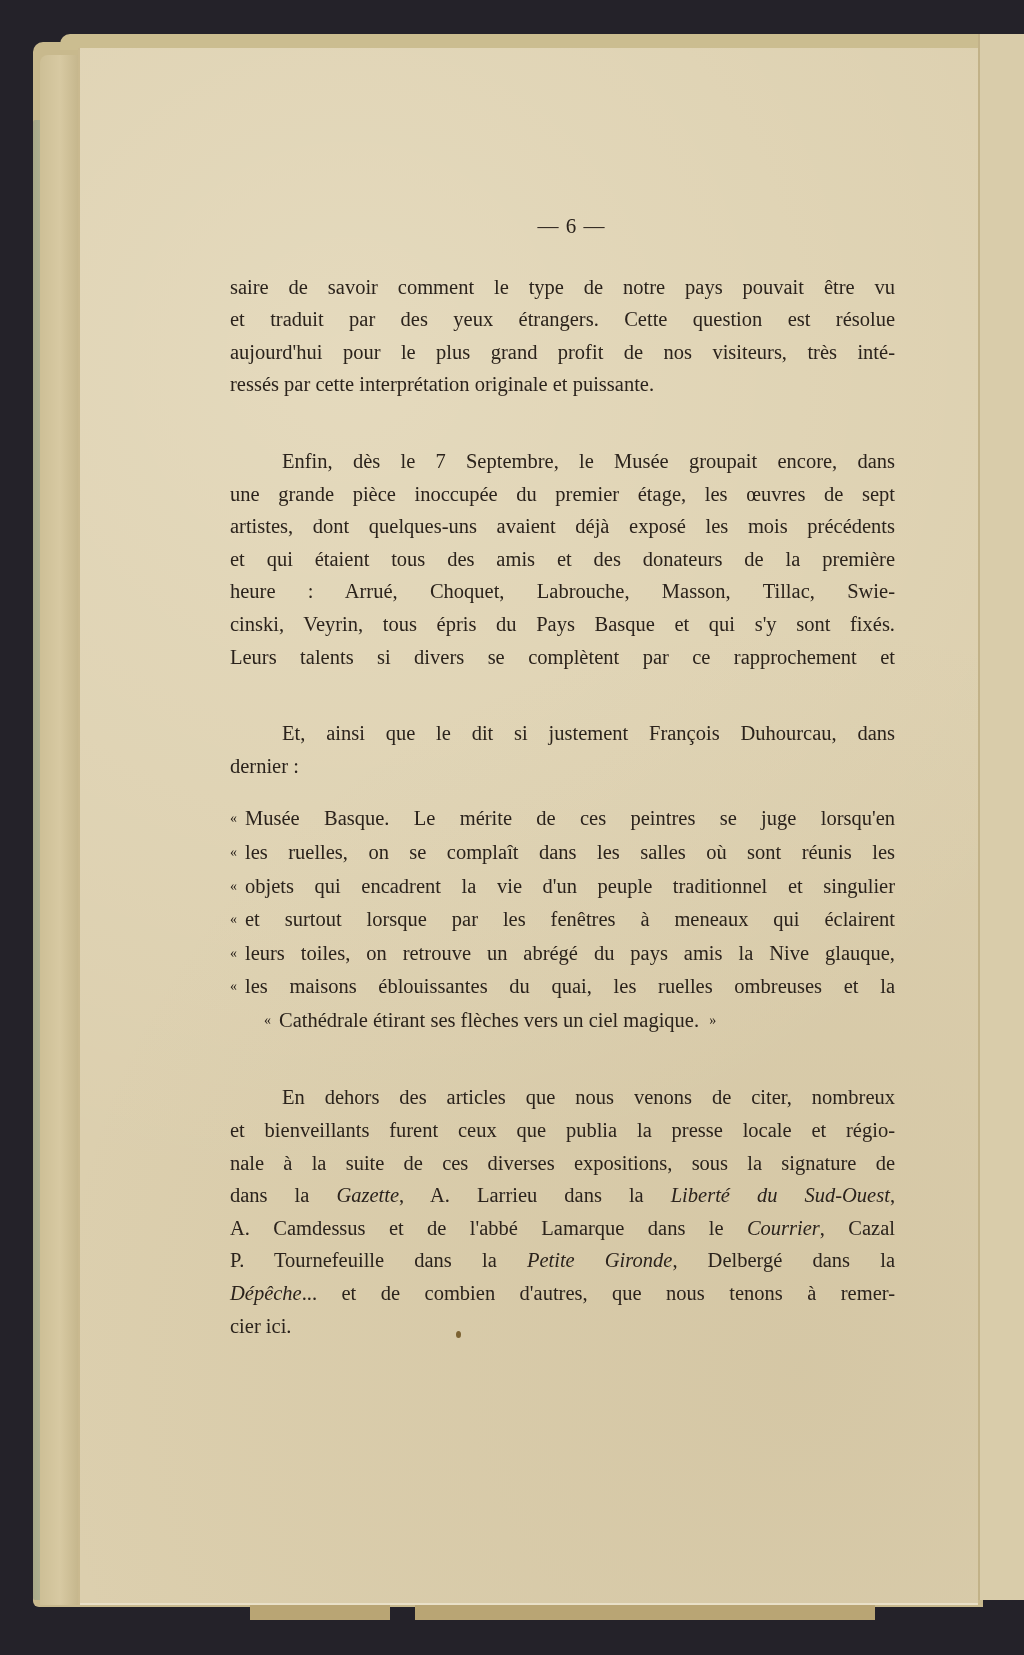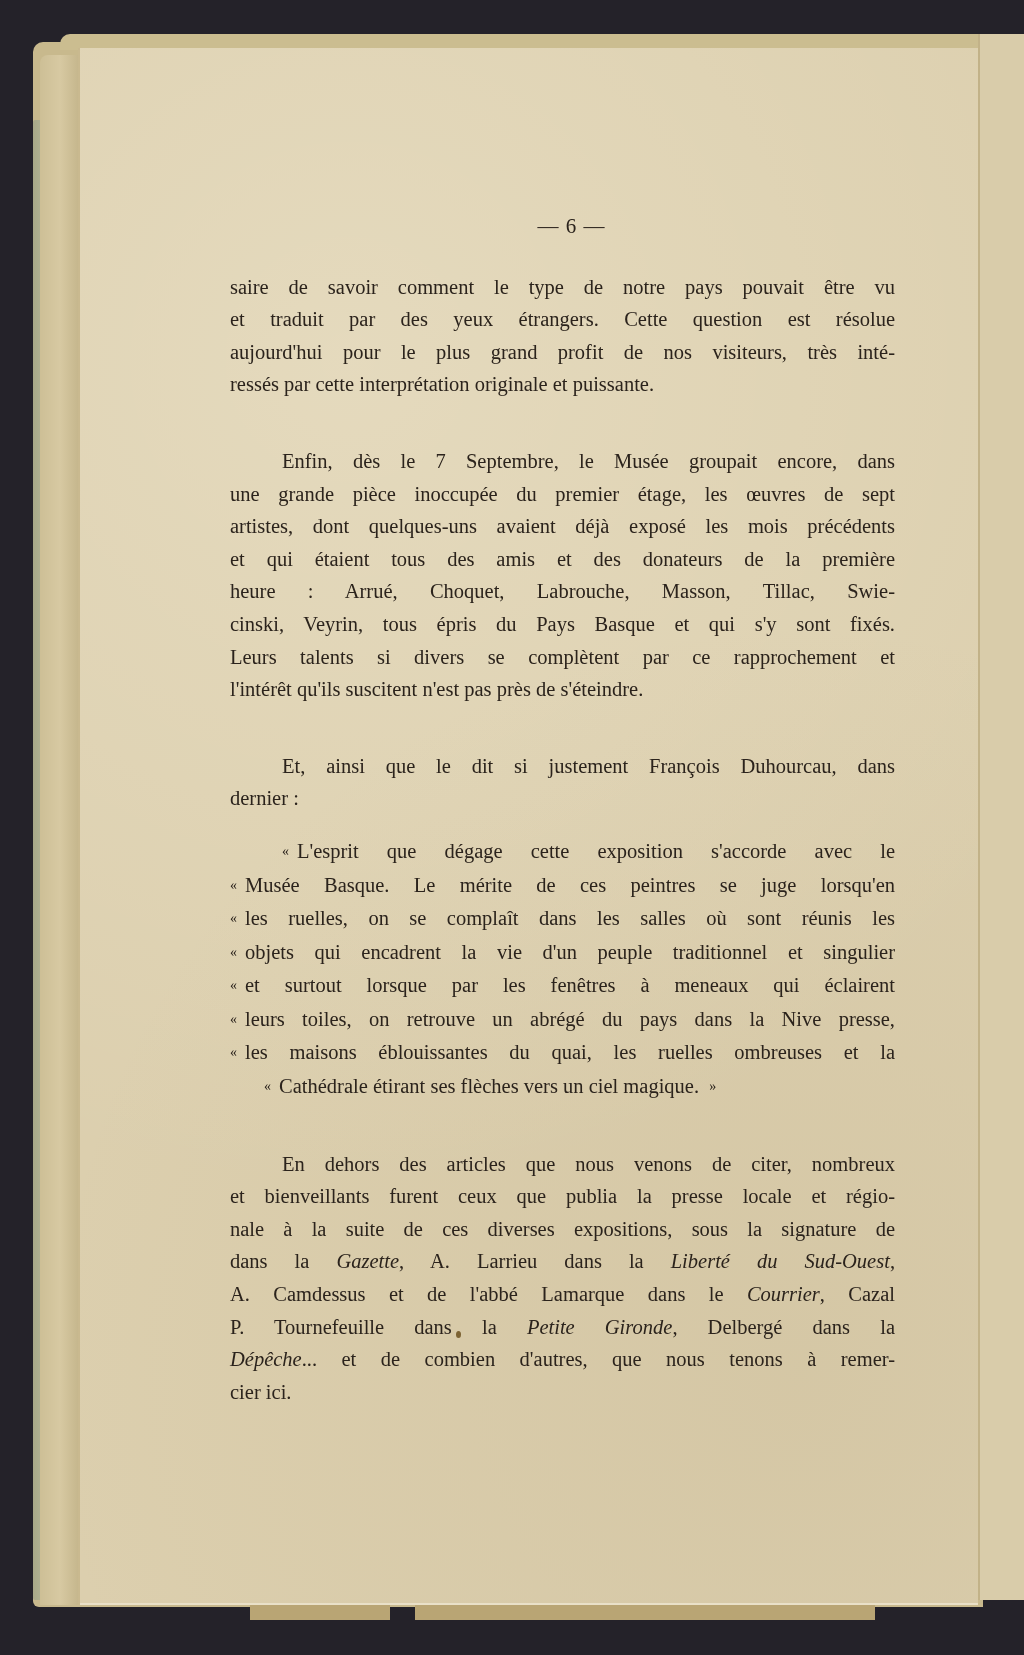--- a/index.html
+++ b/index.html
@@ -93,35 +93,33 @@
   </p>
 
   <p>
     <span class="line ind">Enfin, dès le 7 Septembre, le Musée groupait encore, dans</span>
     <span class="line">une grande pièce inoccupée du premier étage, les œuvres de sept</span>
     <span class="line">artistes, dont quelques-uns avaient déjà exposé les mois précédents</span>
     <span class="line">et qui étaient tous des amis et des donateurs de la première</span>
     <span class="line">heure : Arrué, Choquet, Labrouche, Masson, Tillac, Swie-</span>
     <span class="line">cinski, Veyrin, tous épris du Pays Basque et qui s'y sont fixés.</span>
     <span class="line">Leurs talents si divers se complètent par ce rapprochement et</span>
-    <span class="line last">l'intérêt qu'ils suscitent n'est pas près de s'éteindre.</span>
   </p>
 
   <p>
     <span class="line ind">Et, ainsi que le dit si justement François Duhourcau, dans</span>
     <span class="line last">dernier :</span>
   </p>
 
   <div class="quote">
-    <span class="ql first"><span class="qmark">«</span><span>L'esprit que dégage cette exposition s'accorde avec le</span></span>
     <span class="ql"><span class="qmark">«</span><span>Musée Basque. Le mérite de ces peintres se juge lorsqu'en</span></span>
     <span class="ql"><span class="qmark">«</span><span>les ruelles, on se complaît dans les salles où sont réunis les</span></span>
     <span class="ql"><span class="qmark">«</span><span>objets qui encadrent la vie d'un peuple traditionnel et singulier</span></span>
     <span class="ql"><span class="qmark">«</span><span>et surtout lorsque par les fenêtres à meneaux qui éclairent</span></span>
-    <span class="ql"><span class="qmark">«</span><span>leurs toiles, on retrouve un abrégé du pays dans la Nive presse,</span></span>
+    <span class="ql"><span class="qmark">«</span><span>leurs toiles, on retrouve un abrégé du pays amis la Nive glauque,</span></span>
     <span class="ql"><span class="qmark">«</span><span>les maisons éblouissantes du quai, les ruelles ombreuses et la</span></span>
     <span class="ql last"><span class="qmark">«</span><span>Cathédrale étirant ses flèches vers un ciel magique.</span>&nbsp;&nbsp;<span class="qmark">»</span></span>
   </div>
 
   <p class="p4">
     <span class="line ind">En dehors des articles que nous venons de citer, nombreux</span>
     <span class="line">et bienveillants furent ceux que publia la presse locale et régio-</span>
     <span class="line">nale à la suite de ces diverses expositions, sous la signature de</span>
     <span class="line"><span>dans la </span><em>Gazette</em><span>, A. Larrieu dans la </span><em>Liberté du Sud-Ouest</em><span>,</span></span>
     <span class="line"><span>A. Camdessus et de l'abbé Lamarque dans le </span><em>Courrier</em><span>, Cazal</span></span>

